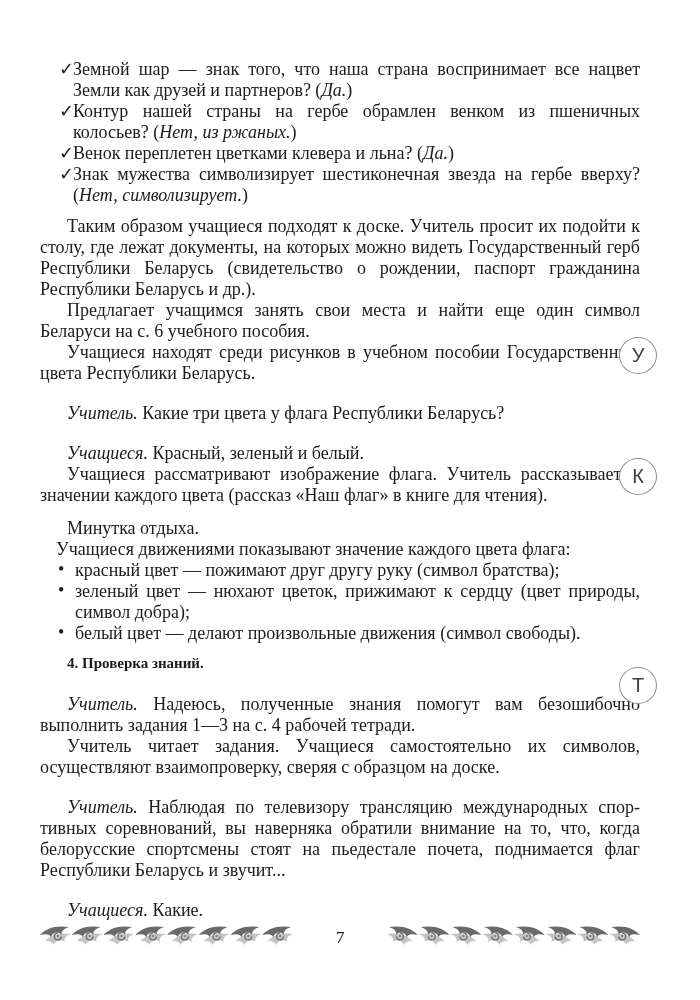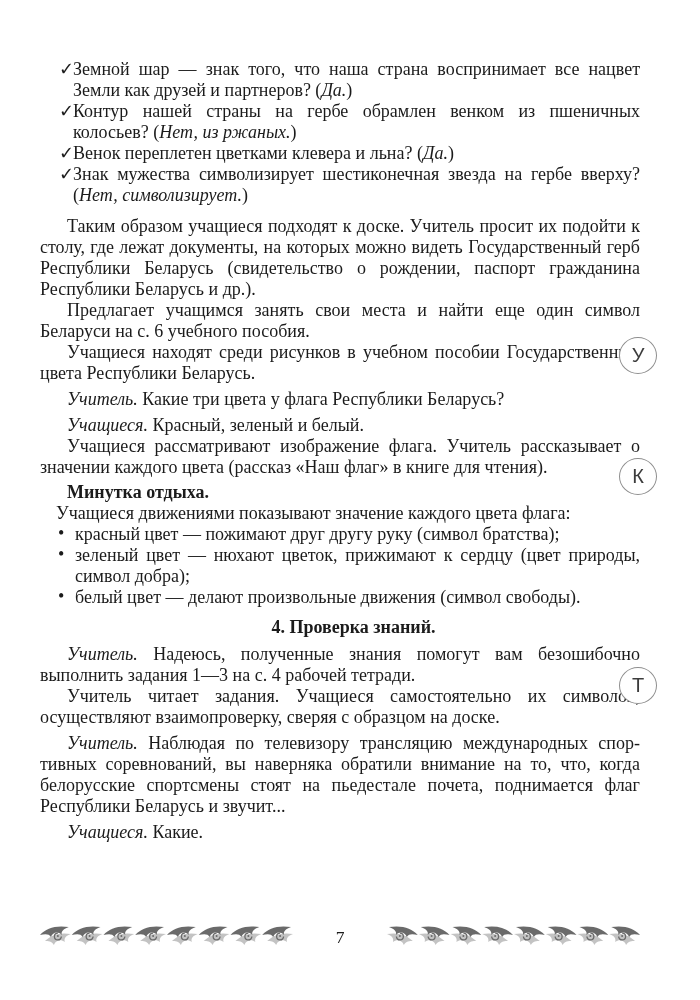--- a/index.html
+++ b/index.html
@@ -17,31 +17,31 @@
     font-size: 18px; line-height: 21px;
     text-align: justify;
   }
   .block { text-align: justify; }
   .block.check { position: relative; padding-left: 33px; }
   .block.check .mark { position: absolute; left: 19px; top: 0; }
   .block.bullet { position: relative; padding-left: 35px; }
   .block.bullet .mark { position: absolute; left: 18px; top: -1px; }
   .block.check + .block.para { margin-top: 10px; }
   .block.para, .block.dialogue { text-indent: 27px; }
-  .block.dialogue { margin-top: 5px; }
+  .block.dialogue { margin-top: 19px; }
   .block.para-lead { text-indent: 16px; }
   .block.heading {
-    font-weight: bold; text-indent: 27px; margin-top: 4px;
+    font-weight: normal; text-indent: 27px; margin-top: 12px;
     text-align: left;
   }
   .block.heading-lg {
     font-weight: bold; text-indent: 27px;
-    font-size: 18px; line-height: 23px;
+    font-size: 15px; line-height: 23px;
     margin-top: 8px; margin-bottom: 2px;
-    text-align: center;
+    text-align: left;
   }
   em { font-style: italic; }
   .margin-markers { position: absolute; left: 0; top: 0; width: 100%; height: 100%; pointer-events: none; }
   .marker {
     position: absolute; left: 619px;
     width: 38px; height: 37px; box-sizing: border-box;
     border: 1.5px solid var(--marker_border, #8f8f8f);
     border-radius: 50%;
     background: #ffffff;
     display: flex; align-items: center; justify-content: center;

